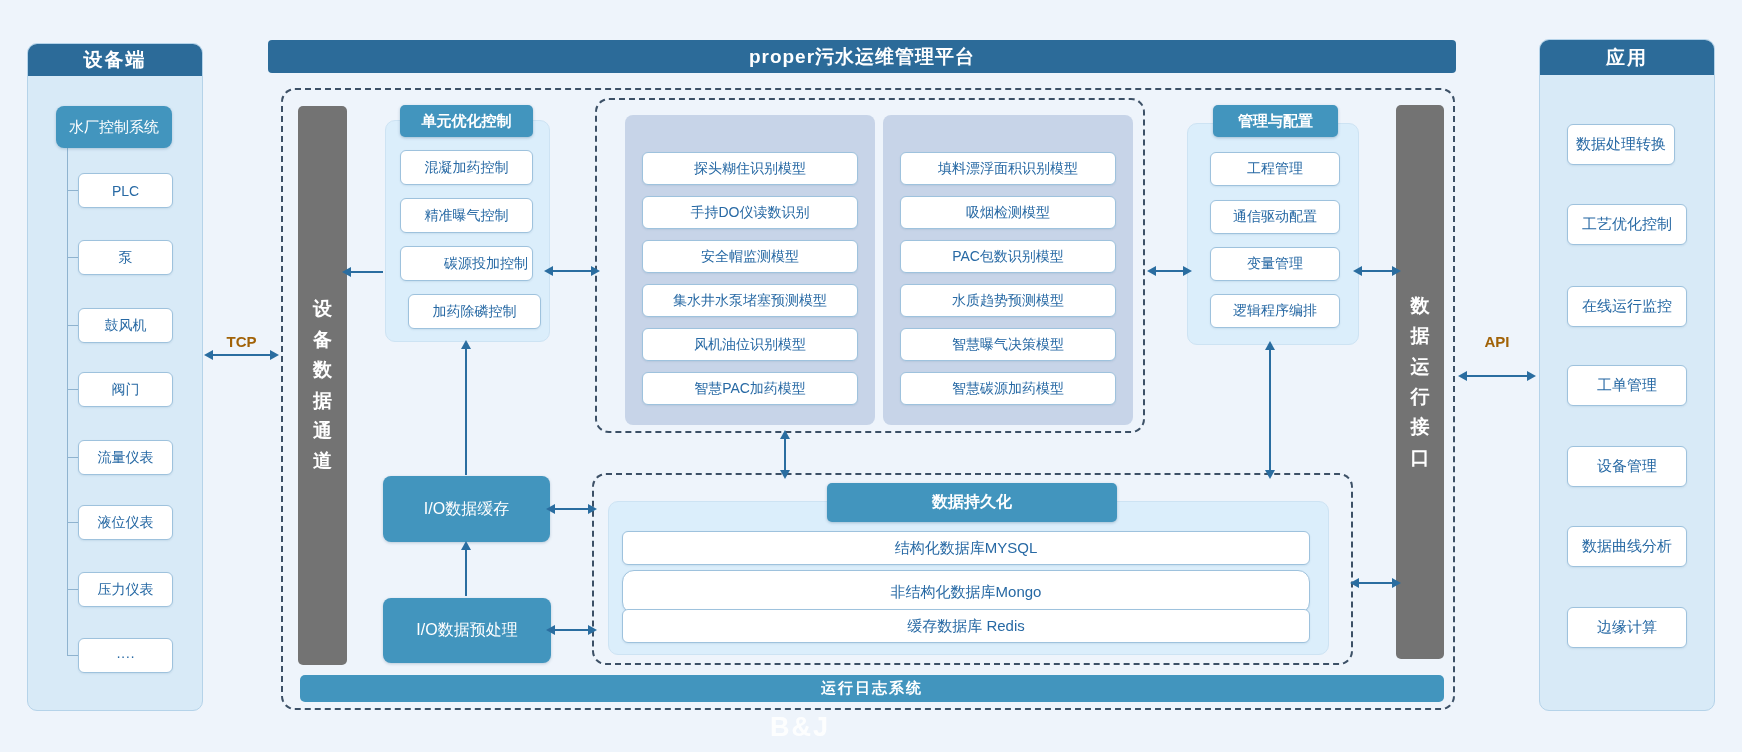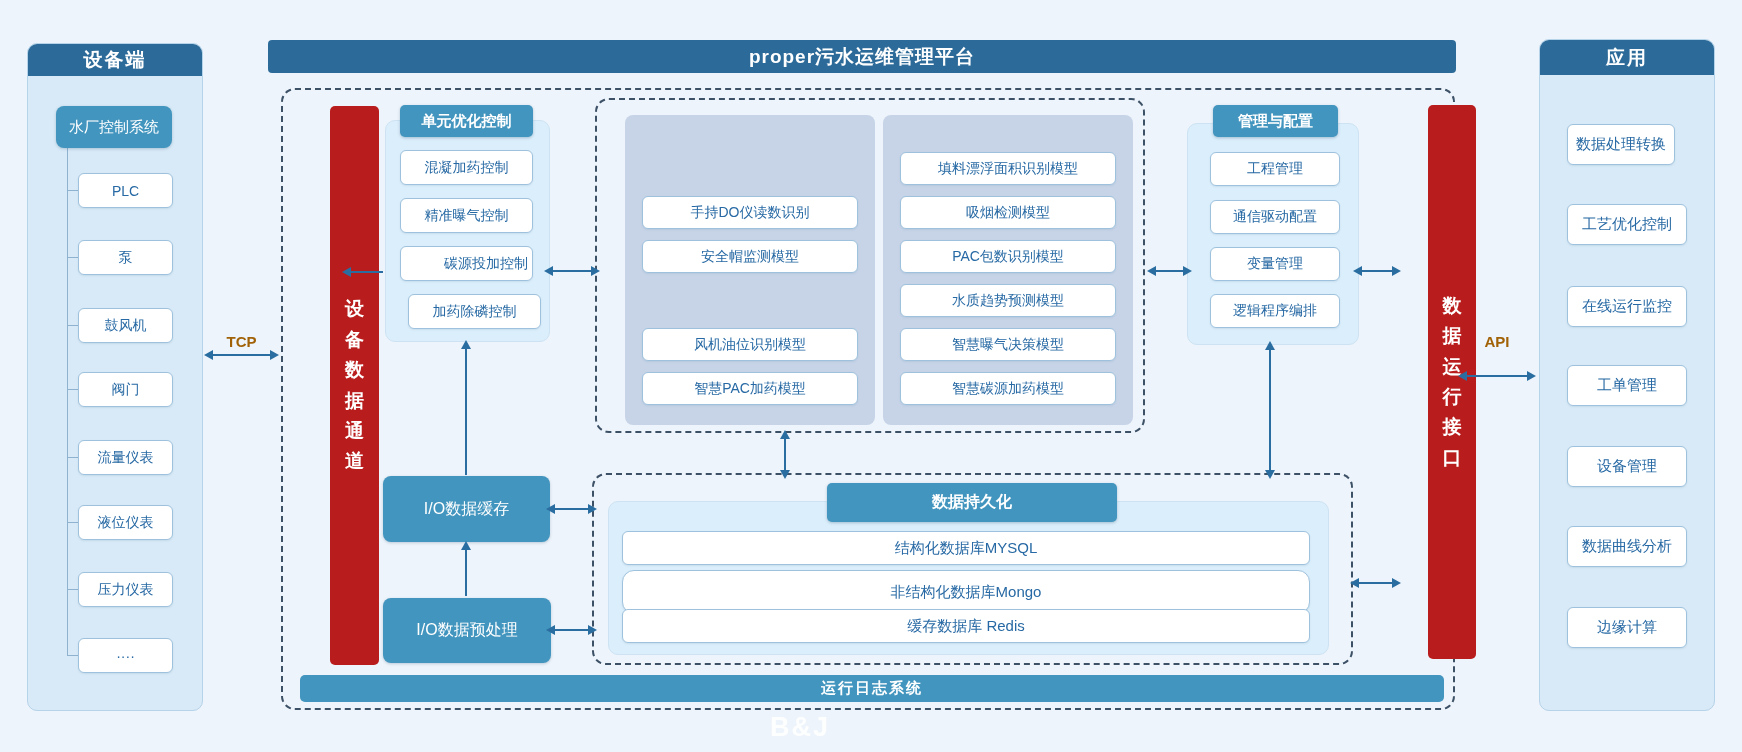--- a/index.html
+++ b/index.html
@@ -12,22 +12,22 @@
   
   .box{position:absolute;background:#fff;border:1px solid #9ec2dd;border-radius:6px;color:#2769a4;
        font-size:14px;display:flex;align-items:center;justify-content:center;
        box-shadow:0 1px 2px rgba(40,90,130,.10);box-sizing:border-box;white-space:nowrap;}
   
   .teal-solid{position:absolute;background:#4295be;border-radius:8px;color:#fff;font-size:16px;
        display:flex;align-items:center;justify-content:center;box-shadow:0 1px 3px rgba(30,80,120,.25);}
   .group-head{position:absolute;background:#4295be;border-radius:5px;color:#fff;font-weight:bold;font-size:15px;
        display:flex;align-items:center;justify-content:center;box-shadow:0 1px 3px rgba(30,80,120,.3);z-index:3;white-space:nowrap;}
   .group-body{position:absolute;background:#dbeefb;border:1px solid #cde3f3;border-radius:10px;z-index:1;}
-  .vbar{position:absolute;background:#b91c1c;border-radius:5px;color:#fff;font-weight:bold;font-size:19px;
-       display:flex;align-items:center;justify-content:center;z-index:2;margin-left:32px;}
+  .vbar{position:absolute;background:#737373;border-radius:5px;color:#fff;font-weight:bold;font-size:19px;
+       display:flex;align-items:center;justify-content:center;z-index:2;}
   .vbar .chars{width:1em;line-height:1.6;word-break:break-all;text-align:center;}
   .hbar{position:absolute;background:#4295be;border-radius:5px;color:#fff;font-weight:bold;font-size:15px;
        display:flex;align-items:center;justify-content:center;letter-spacing:2px;}
   .title-bar{position:absolute;background:#2c6b99;border-radius:4px;color:#fff;font-weight:bold;font-size:19px;
        display:flex;align-items:center;justify-content:center;letter-spacing:1px;}
   .blue-head{position:absolute;background:#3a6cc6;border-radius:6px;color:#fff;font-weight:bold;font-size:16px;
        display:flex;align-items:center;justify-content:center;box-shadow:0 1px 3px rgba(30,60,140,.3);z-index:3;letter-spacing:2px;}
   .colbg{position:absolute;background:#c7d4e8;border-radius:8px;z-index:1;}
   .dashed{position:absolute;border:2px dashed #3c5066;border-radius:14px;box-sizing:border-box;}
   
@@ -88,22 +88,24 @@
   <div class="group-body" style="left:385px;top:120px;width:163px;height:220px;"></div>
   <div class="group-head" style="left:400px;top:105px;width:133px;height:32px;">单元优化控制</div>
   <div class="box" style="left:400px;top:150px;width:133px;height:35px;z-index:2;">混凝加药控制</div>
   <div class="box" style="left:400px;top:198px;width:133px;height:35px;z-index:2;">精准曝气控制</div>
   <div class="box" style="left:400px;top:246px;width:133px;height:35px;z-index:2;padding-left:39px;">碳源投加控制</div>
   <div class="box" style="left:400px;top:294px;width:133px;height:35px;z-index:2;margin-left:8px;">加药除磷控制</div>
 
   <div class="dashed" style="left:595px;top:98px;width:550px;height:335px;"></div>
   <div class="colbg" style="left:625px;top:115px;width:250px;height:310px;"></div>
   <div class="colbg" style="left:883px;top:115px;width:250px;height:310px;"></div>
+  <div class="box" style="left:642px;top:152px;width:216px;height:33px;z-index:2;">探头糊住识别模型</div>
   <div class="box" style="left:642px;top:196px;width:216px;height:33px;z-index:2;">手持DO仪读数识别</div>
   <div class="box" style="left:642px;top:240px;width:216px;height:33px;z-index:2;">安全帽监测模型</div>
+  <div class="box" style="left:642px;top:284px;width:216px;height:33px;z-index:2;">集水井水泵堵塞预测模型</div>
   <div class="box" style="left:642px;top:328px;width:216px;height:33px;z-index:2;">风机油位识别模型</div>
   <div class="box" style="left:642px;top:372px;width:216px;height:33px;z-index:2;">智慧PAC加药模型</div>
   <div class="box" style="left:900px;top:152px;width:216px;height:33px;z-index:2;">填料漂浮面积识别模型</div>
   <div class="box" style="left:900px;top:196px;width:216px;height:33px;z-index:2;">吸烟检测模型</div>
   <div class="box" style="left:900px;top:240px;width:216px;height:33px;z-index:2;">PAC包数识别模型</div>
   <div class="box" style="left:900px;top:284px;width:216px;height:33px;z-index:2;">水质趋势预测模型</div>
   <div class="box" style="left:900px;top:328px;width:216px;height:33px;z-index:2;">智慧曝气决策模型</div>
   <div class="box" style="left:900px;top:372px;width:216px;height:33px;z-index:2;">智慧碳源加药模型</div>
 
   <div class="group-body" style="left:1187px;top:123px;width:170px;height:220px;"></div>

